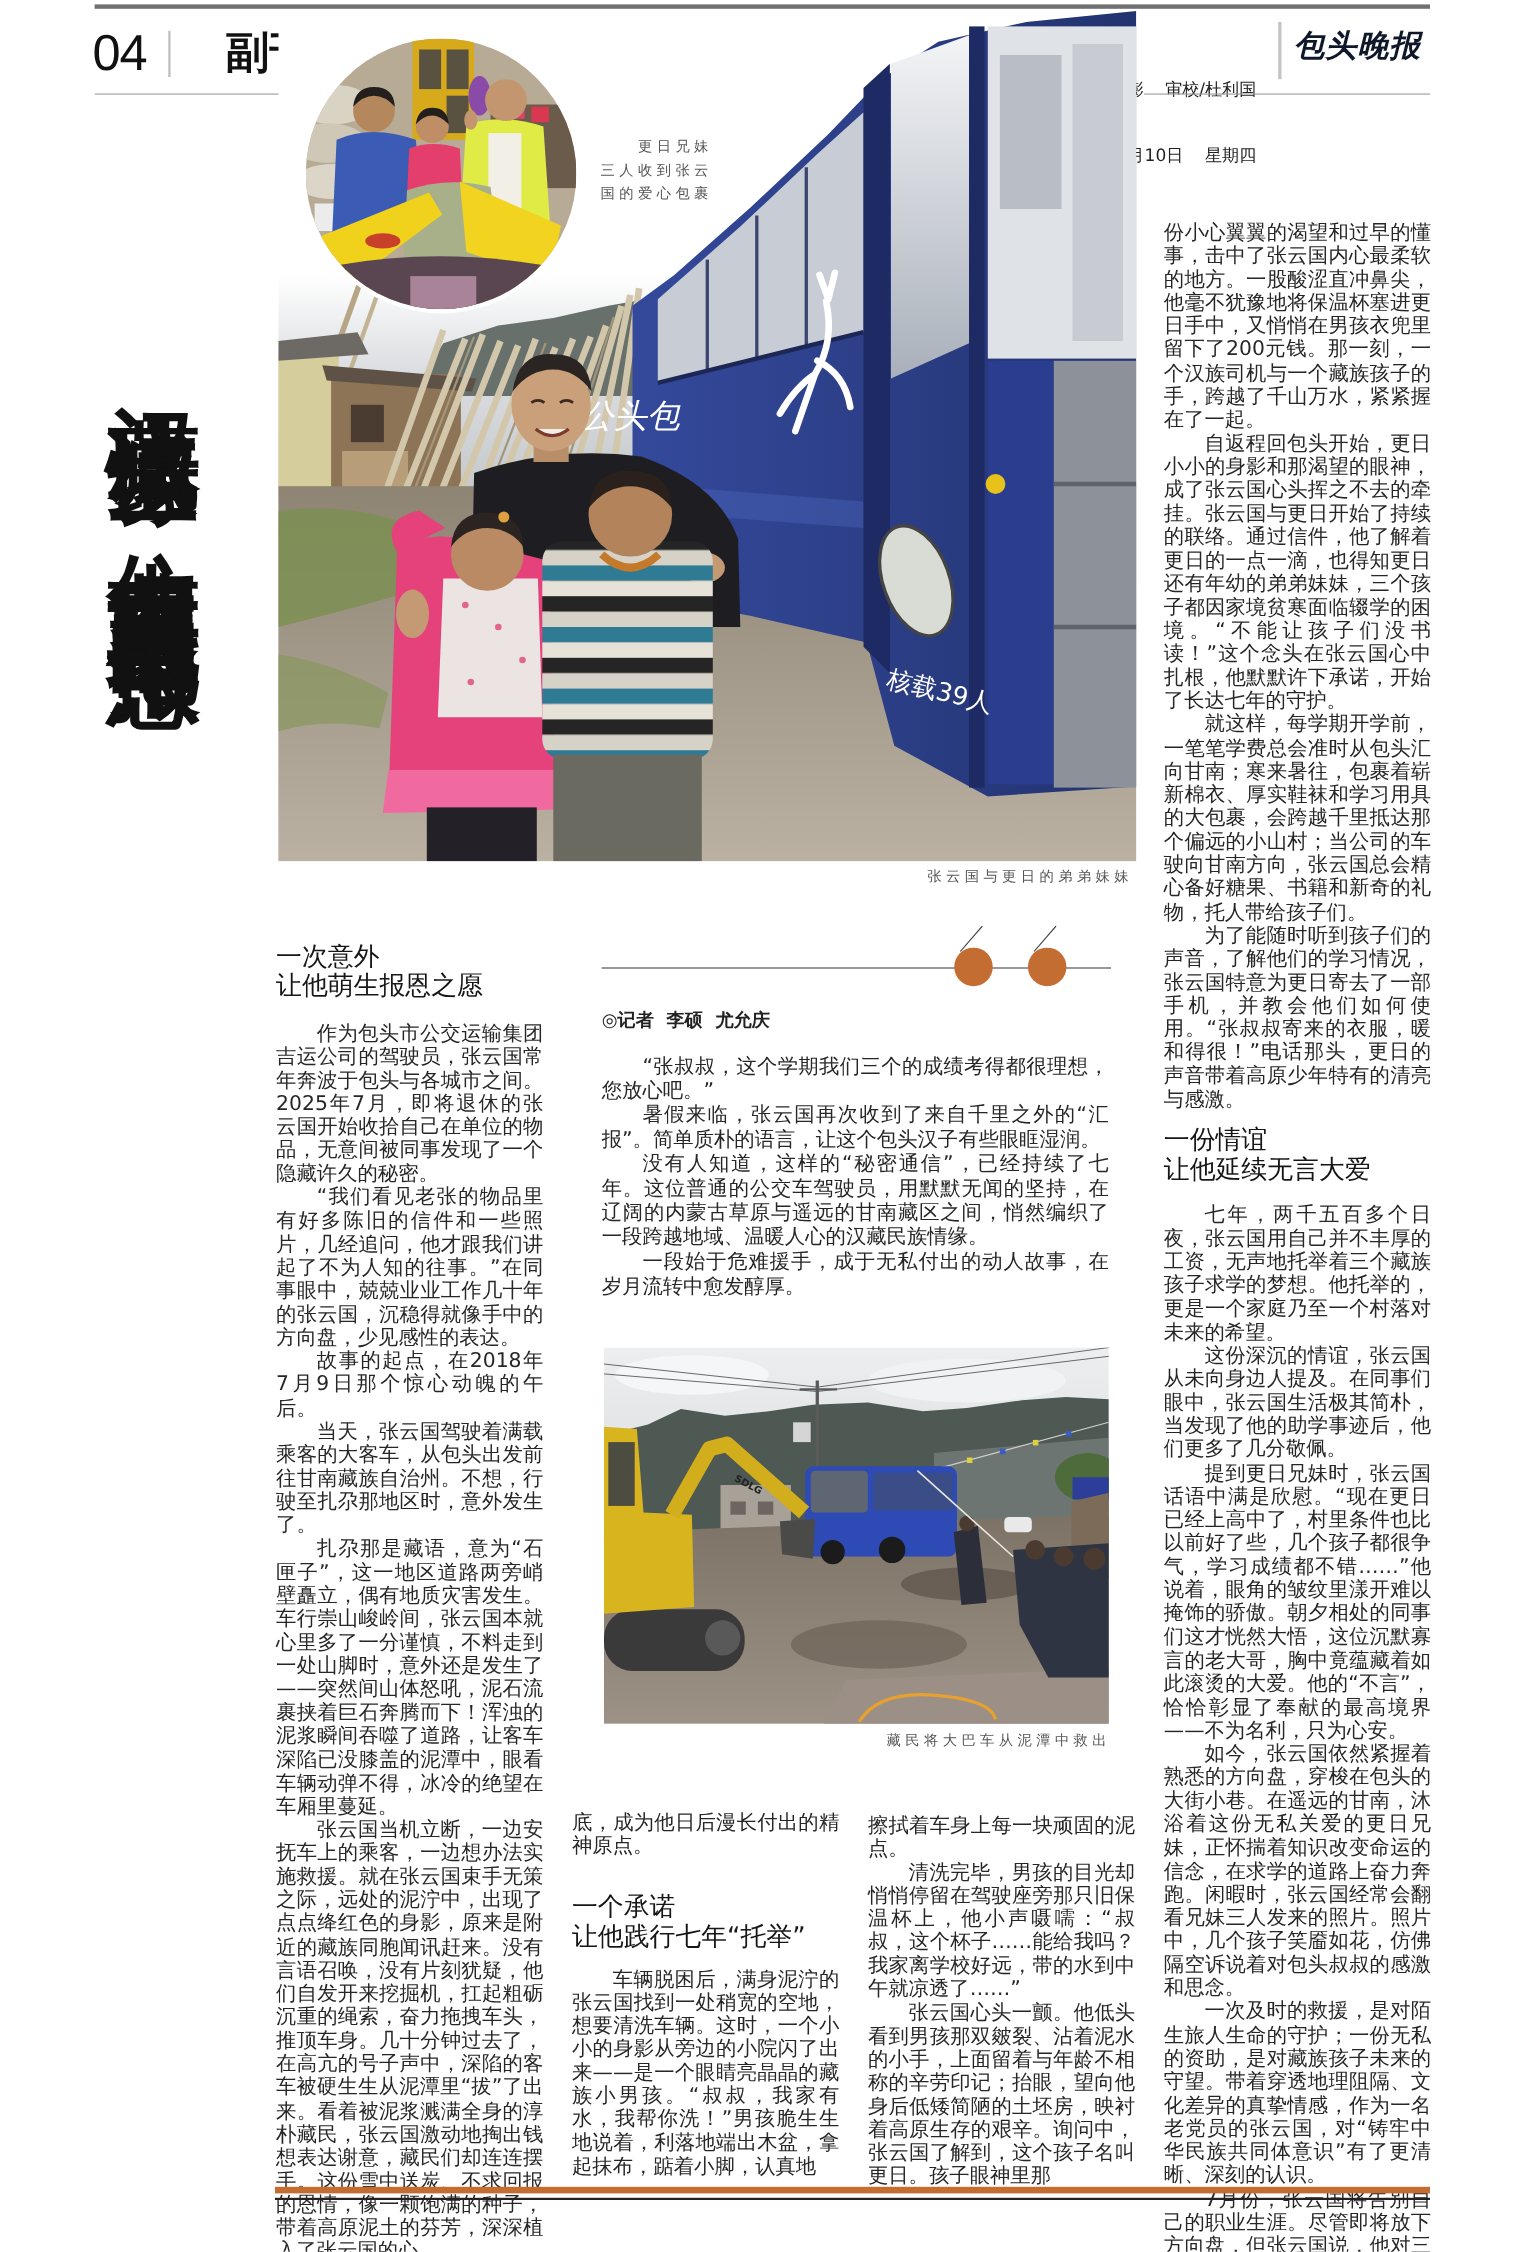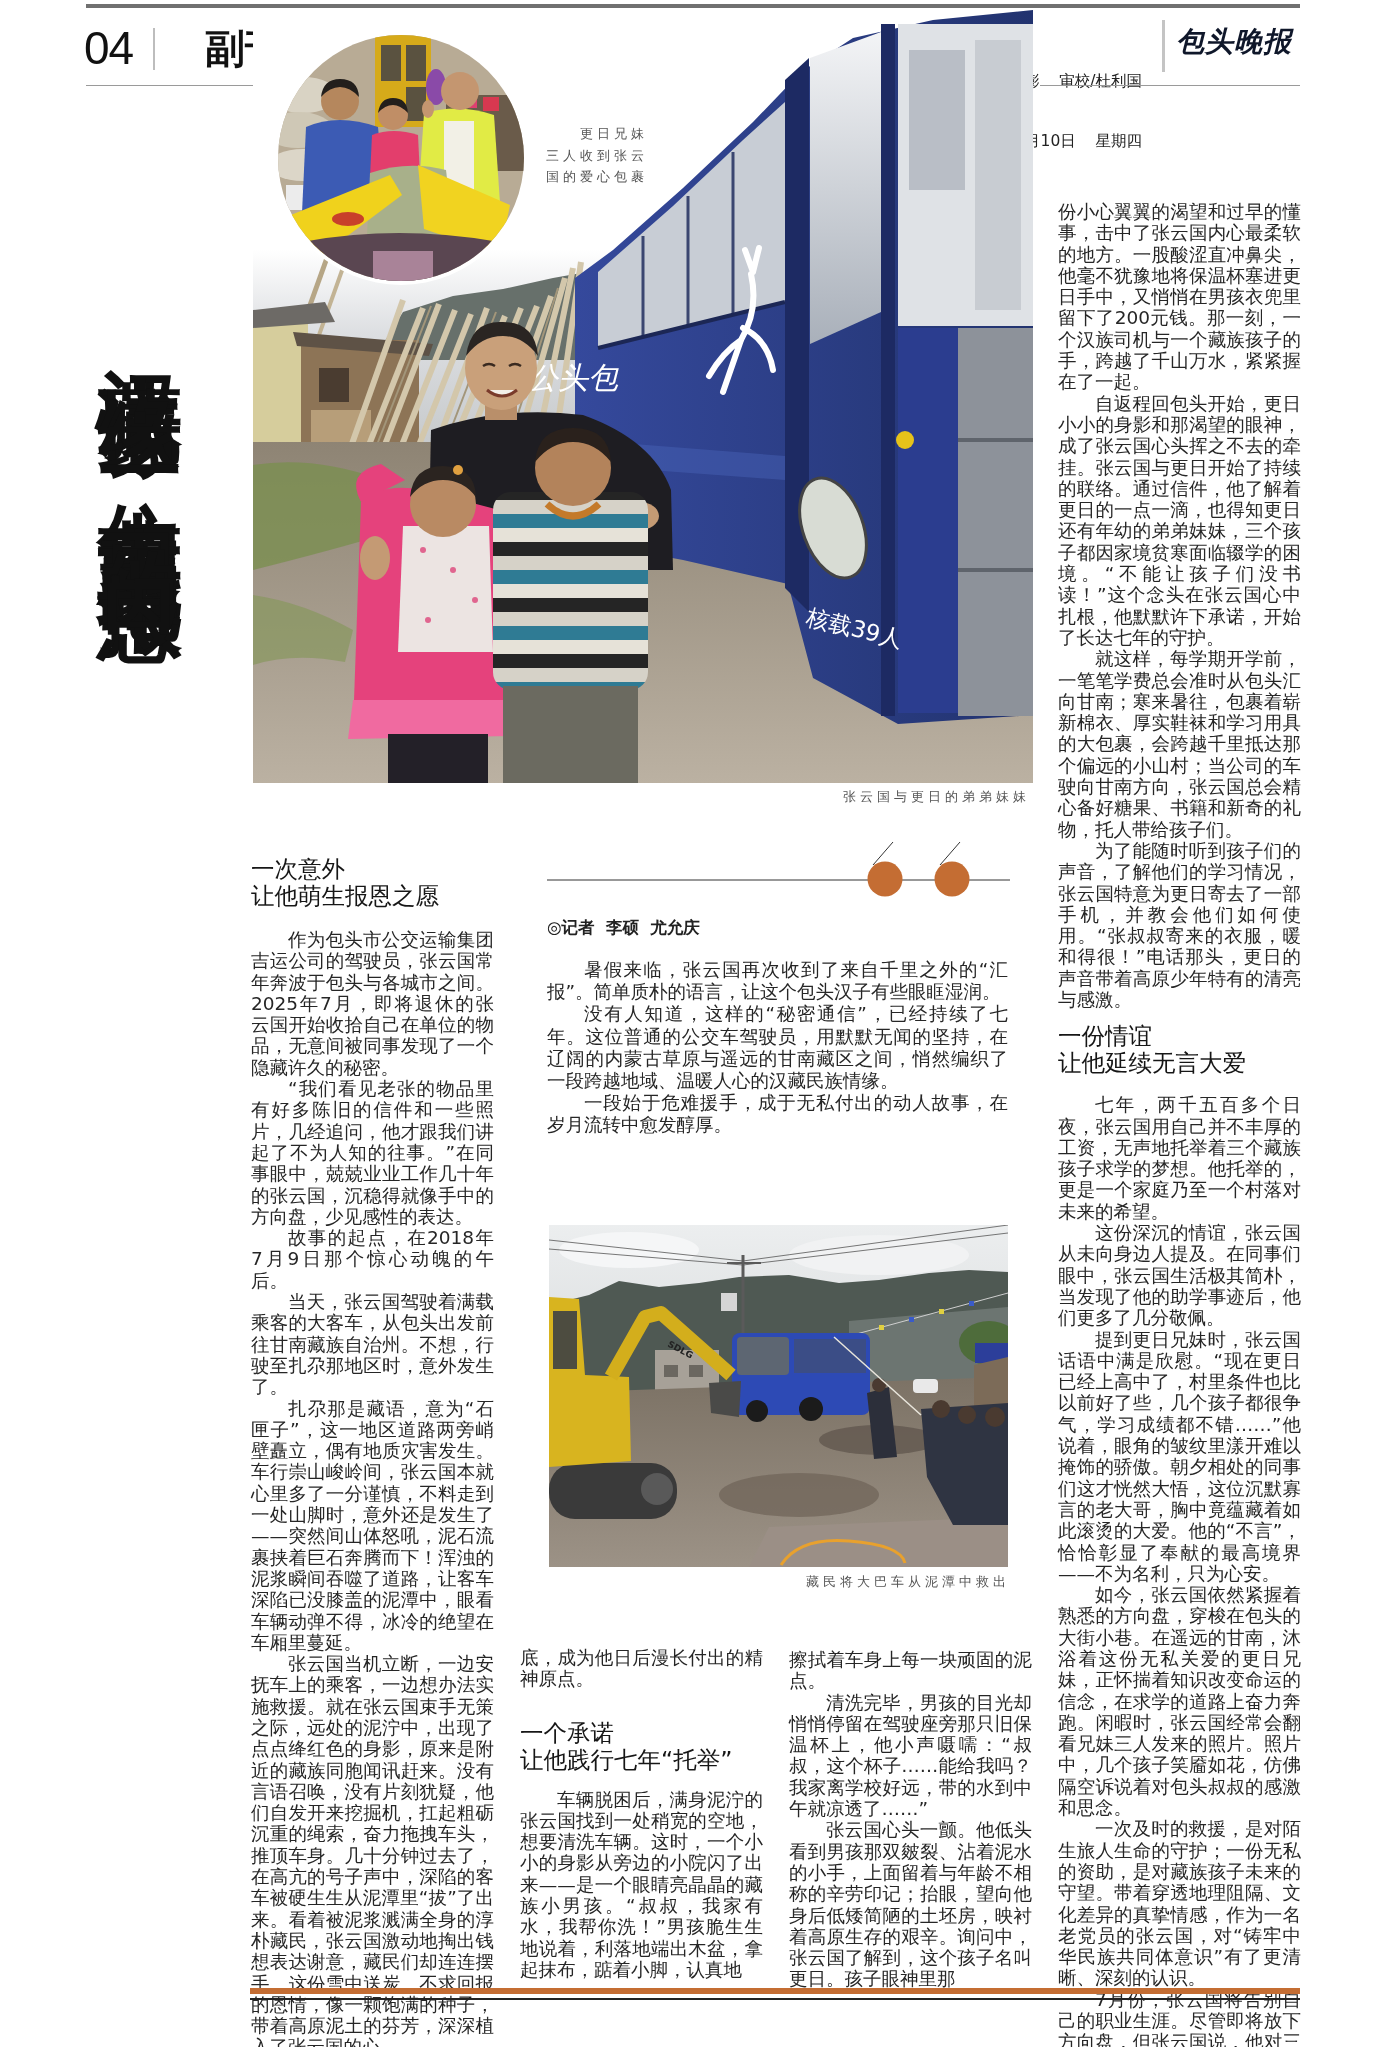--- a/index.html
+++ b/index.html
@@ -247,20 +247,21 @@
 
 <svg class="abs ornament" width="480" height="70" viewBox="0 0 480 70">
   <line x1="7" y1="45" x2="470" y2="45" stroke="#333" stroke-width="1"></line>
   <line x1="333" y1="30" x2="353" y2="7" stroke="#333" stroke-width="1"></line>
   <line x1="400" y1="30" x2="420" y2="7" stroke="#333" stroke-width="1"></line>
   <circle cx="345" cy="44" r="17.5" fill="#c46d33"></circle>
   <circle cx="412" cy="44" r="17.5" fill="#c46d33"></circle>
 </svg>
 <div class="abs byline">◎记者  李硕  尤允庆</div>
 <div class="abs intro">
+  <p>“张叔叔，这个学期我们三个的成绩考得都很理想，您放心吧。”</p>
   <p>暑假来临，张云国再次收到了来自千里之外的“汇报”。简单质朴的语言，让这个包头汉子有些眼眶湿润。</p>
   <p>没有人知道，这样的“秘密通信”，已经持续了七年。这位普通的公交车驾驶员，用默默无闻的坚持，在辽阔的内蒙古草原与遥远的甘南藏区之间，悄然编织了一段跨越地域、温暖人心的汉藏民族情缘。</p>
   <p>一段始于危难援手，成于无私付出的动人故事，在岁月流转中愈发醇厚。</p>
 </div>
 
 <svg class="abs photo-rescue" viewBox="0 0 459 342" width="459" height="342">
   <defs>
     <linearGradient id="gSky2" x1="0" y1="0" x2="0" y2="1">
       <stop offset="0" stop-color="#eceeef"></stop>
         <stop offset="1" stop-color="#c3c7c9"></stop>

